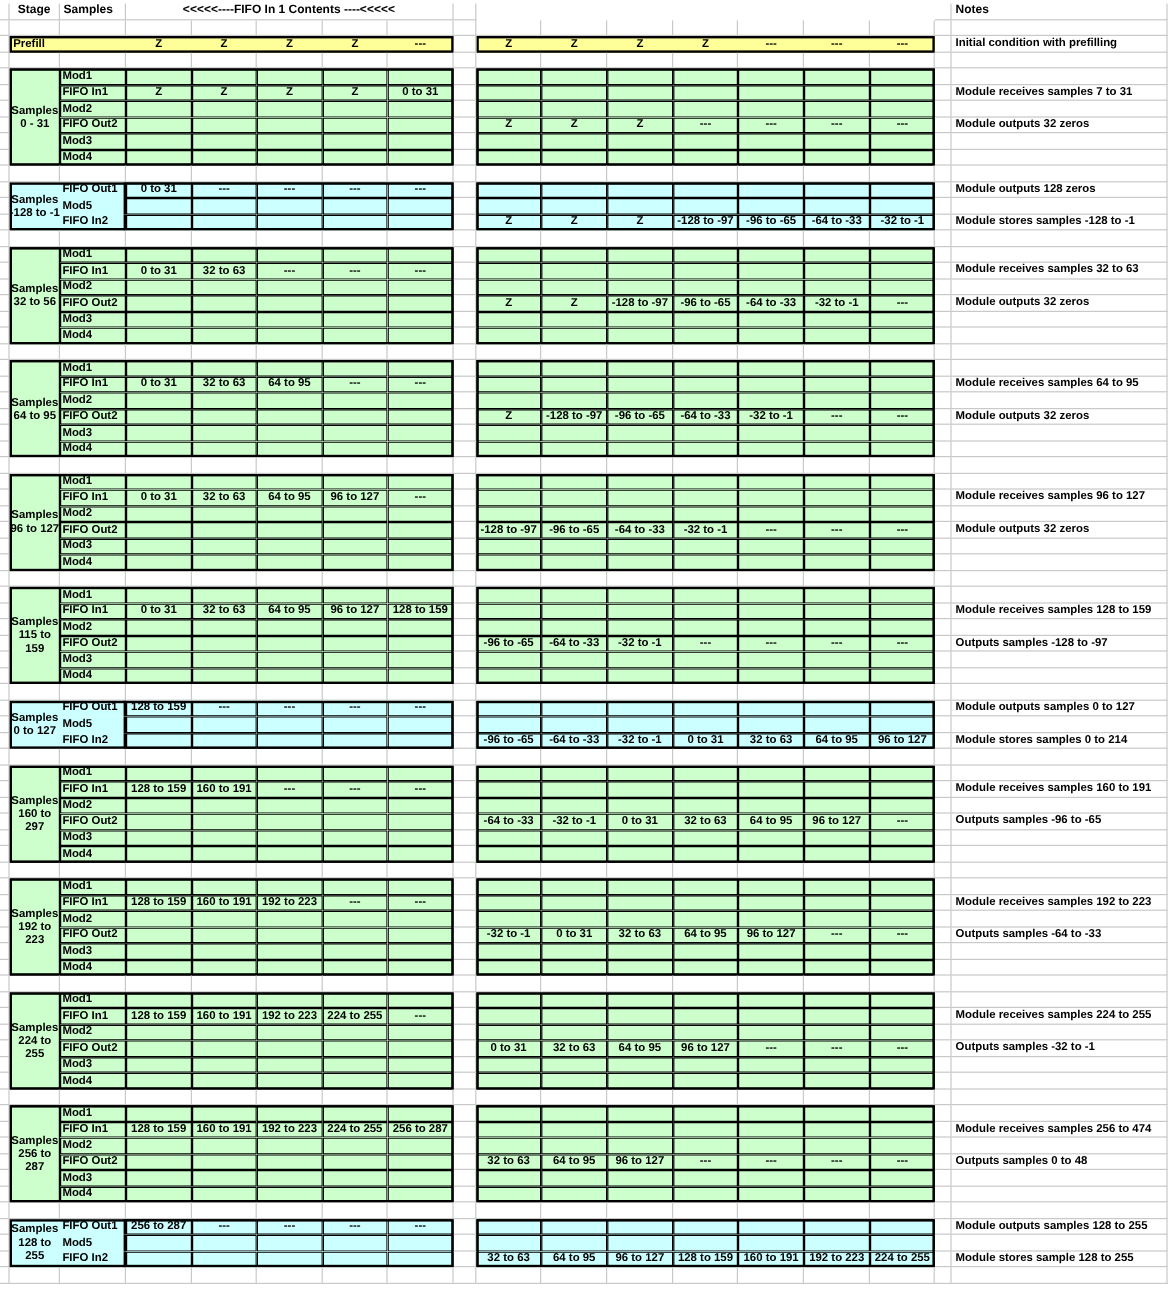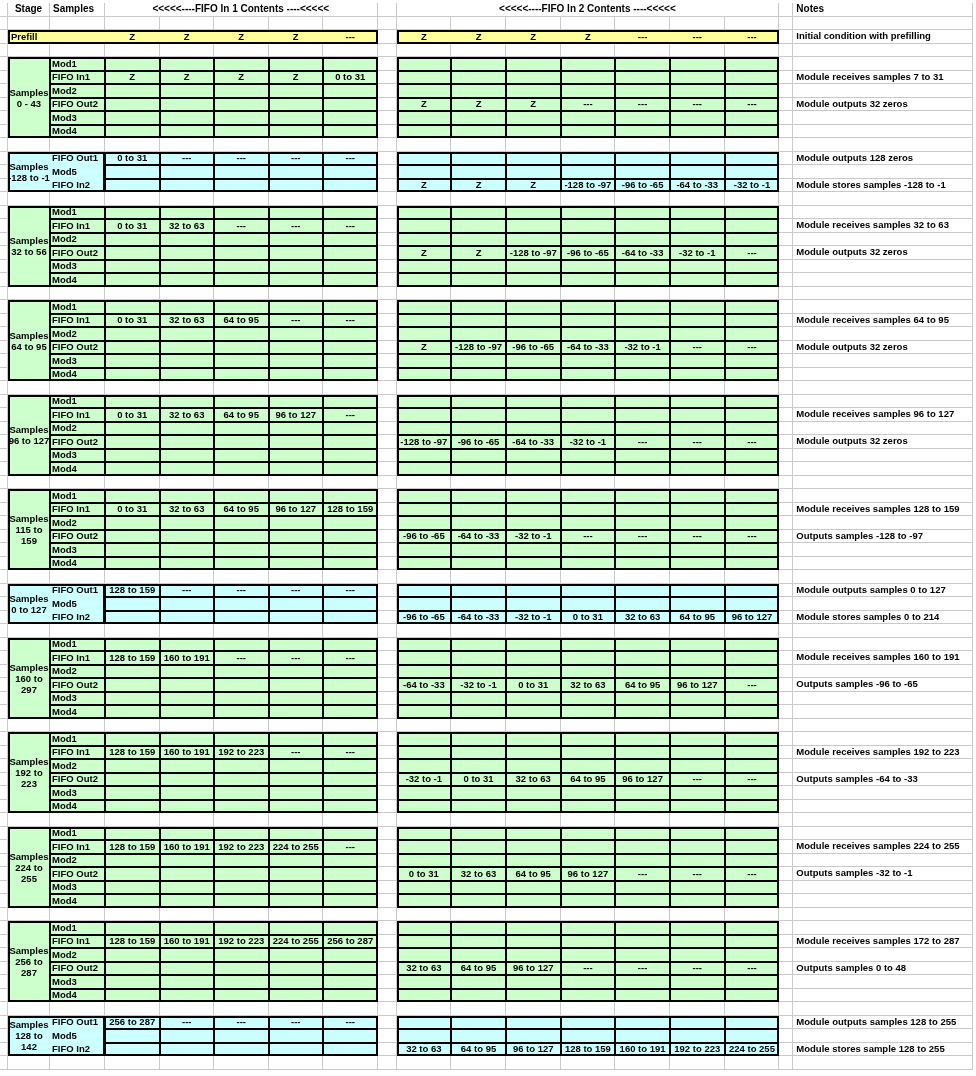--- a/index.html
+++ b/index.html
@@ -57,21 +57,20 @@
 <body>
 
 <div class="sheet">
 
   <div class="rowgrid" id="header-row">
     <div class="g" style="grid-column:1"></div>
     <div class="cell g hcell" style="grid-column:2">Stage</div>
     <div class="cell g hcell left" style="grid-column:3">Samples</div>
     <div class="cell g hcell" style="grid-column:4 / 9">&lt;&lt;&lt;&lt;&lt;----FIFO In 1 Contents ----&lt;&lt;&lt;&lt;&lt;</div>
     <div class="g" style="grid-column:9"></div>
-    <div class="cell g hcell" style="grid-column:10 / 17">&lt;&lt;&lt;&lt;&lt;----FIFO In 2 Contents ----&lt;&lt;&lt;&lt;&lt;</div>
     <div class="g" style="grid-column:17"></div>
     <div class="cell g hcell left" style="grid-column:18">Notes</div>
   </div>
     <div class="rowgrid">
       <div class="g"></div>
       <div class="g"></div>
       <div class="g"></div>
       <div class="g"></div>
       <div class="g"></div>
       <div class="g"></div>
@@ -150,21 +149,21 @@
         <div class="g" style="grid-area: 4 / 17;"></div>
         <div class="cell notecell" style="grid-area: 4 / 18;">Module outputs 32 zeros</div>
         <div class="g" style="grid-area: 5 / 1;"></div>
         <div class="g" style="grid-area: 5 / 9;"></div>
         <div class="g" style="grid-area: 5 / 17;"></div>
         <div class="cell notecell" style="grid-area: 5 / 18;"></div>
         <div class="g" style="grid-area: 6 / 1;"></div>
         <div class="g" style="grid-area: 6 / 9;"></div>
         <div class="g" style="grid-area: 6 / 17;"></div>
         <div class="cell notecell" style="grid-area: 6 / 18;"></div>
-        <div class="cell stagecell green bcell" style="grid-area: 1 / 2 / 7;">Samples 0 - 43</div>
+        <div class="cell stagecell green bcell" style="grid-area: 1 / 2 / 7;">Samples 0 - 31</div>
         <div class="cell modcell green bcell" style="grid-area: 1 / 3;">Mod1</div>
         <div class="cell bcell green" style="grid-area: 1 / 4;"></div>
         <div class="cell bcell green" style="grid-area: 1 / 5;"></div>
         <div class="cell bcell green" style="grid-area: 1 / 6;"></div>
         <div class="cell bcell green" style="grid-area: 1 / 7;"></div>
         <div class="cell bcell green" style="grid-area: 1 / 8;"></div>
         <div class="cell bcell green" style="grid-area: 1 / 10;"></div>
         <div class="cell bcell green" style="grid-area: 1 / 11;"></div>
         <div class="cell bcell green" style="grid-area: 1 / 12;"></div>
         <div class="cell bcell green" style="grid-area: 1 / 13;"></div>
@@ -1301,21 +1300,21 @@
         <div class="g"></div>
       </div>
       <div class="rowgrid" style="grid-template-rows: repeat(6, 13.5px);">
         <div class="g" style="grid-area: 1 / 1;"></div>
         <div class="g" style="grid-area: 1 / 9;"></div>
         <div class="g" style="grid-area: 1 / 17;"></div>
         <div class="cell notecell" style="grid-area: 1 / 18;"></div>
         <div class="g" style="grid-area: 2 / 1;"></div>
         <div class="g" style="grid-area: 2 / 9;"></div>
         <div class="g" style="grid-area: 2 / 17;"></div>
-        <div class="cell notecell" style="grid-area: 2 / 18;">Module receives samples 172 to 287</div>
+        <div class="cell notecell" style="grid-area: 2 / 18;">Module receives samples 256 to 474</div>
         <div class="g" style="grid-area: 3 / 1;"></div>
         <div class="g" style="grid-area: 3 / 9;"></div>
         <div class="g" style="grid-area: 3 / 17;"></div>
         <div class="cell notecell" style="grid-area: 3 / 18;"></div>
         <div class="g" style="grid-area: 4 / 1;"></div>
         <div class="g" style="grid-area: 4 / 9;"></div>
         <div class="g" style="grid-area: 4 / 17;"></div>
         <div class="cell notecell" style="grid-area: 4 / 18;">Outputs samples 0 to 48</div>
         <div class="g" style="grid-area: 5 / 1;"></div>
         <div class="g" style="grid-area: 5 / 9;"></div>
@@ -1433,21 +1432,21 @@
         <div class="g" style="grid-area: 1 / 17;"></div>
         <div class="cell notecell" style="grid-area: 1 / 18;">Module outputs samples 128 to 255</div>
         <div class="g" style="grid-area: 2 / 1;"></div>
         <div class="g" style="grid-area: 2 / 9;"></div>
         <div class="g" style="grid-area: 2 / 17;"></div>
         <div class="cell notecell" style="grid-area: 2 / 18;"></div>
         <div class="g" style="grid-area: 3 / 1;"></div>
         <div class="g" style="grid-area: 3 / 9;"></div>
         <div class="g" style="grid-area: 3 / 17;"></div>
         <div class="cell notecell" style="grid-area: 3 / 18;">Module stores sample 128 to 255</div>
-        <div class="cell stagecell blue" style="grid-area: 1 / 2 / 4;">Samples 128 to 142</div>
+        <div class="cell stagecell blue" style="grid-area: 1 / 2 / 4;">Samples 128 to 255</div>
         <div class="cell modcell blue modline" style="grid-area: 1 / 3;">FIFO Out1</div>
         <div class="cell bcell blue" style="grid-area: 1 / 4;">256 to 287</div>
         <div class="cell bcell blue" style="grid-area: 1 / 5;">---</div>
         <div class="cell bcell blue" style="grid-area: 1 / 6;">---</div>
         <div class="cell bcell blue" style="grid-area: 1 / 7;">---</div>
         <div class="cell bcell blue" style="grid-area: 1 / 8;">---</div>
         <div class="cell bcell blue" style="grid-area: 1 / 10;"></div>
         <div class="cell bcell blue" style="grid-area: 1 / 11;"></div>
         <div class="cell bcell blue" style="grid-area: 1 / 12;"></div>
         <div class="cell bcell blue" style="grid-area: 1 / 13;"></div>

